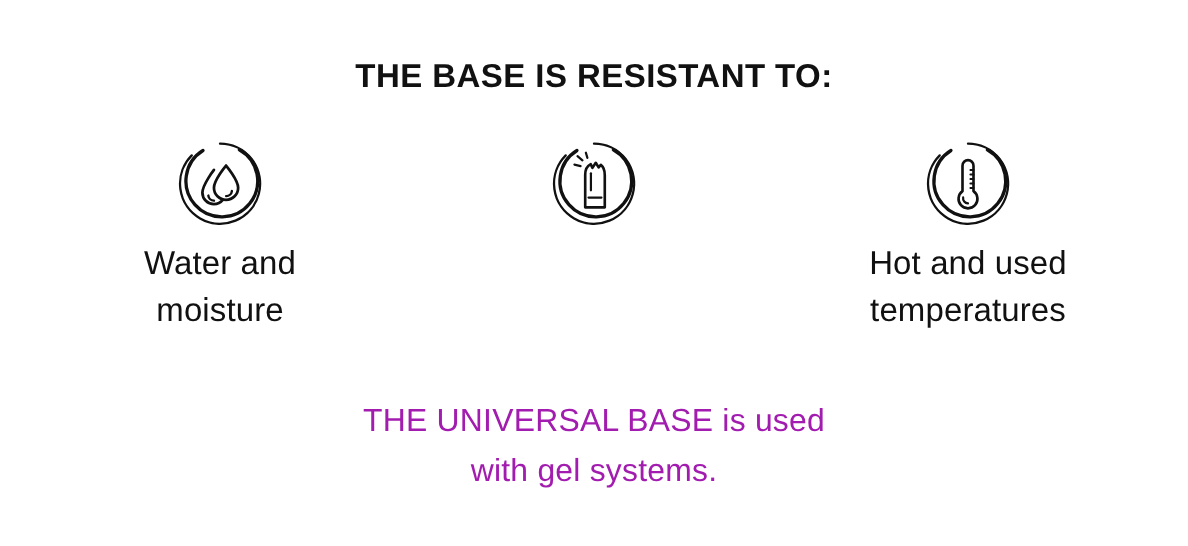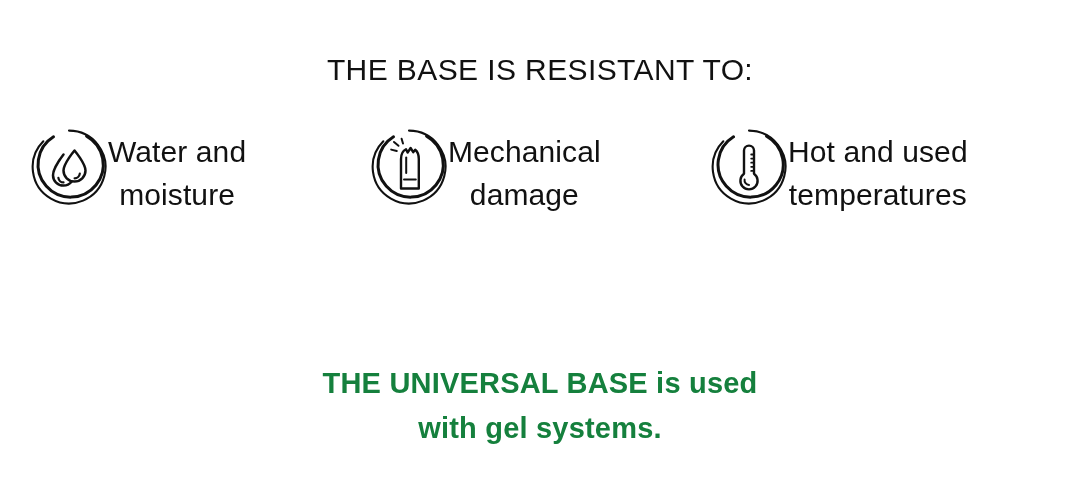--- a/index.html
+++ b/index.html
@@ -24,21 +24,21 @@
   }
 
   
   .heading {
     position: absolute;
     top: 50px;
     left: 0;
     width: 1080px;
     text-align: center;
     font-size: 30px;
-    font-weight: 400;
+    font-weight: 700;
     letter-spacing: 0.4px;
     line-height: 40px;
     color: #111111;
     white-space: pre;
   }
 
   
   .features {
     position: absolute;
     top: 128px;
@@ -48,21 +48,21 @@
     flex-direction: row;
     align-items: flex-start;
     justify-content: space-between;
     padding: 0 30px;
     box-sizing: border-box;
   }
 
   .feature {
     flex: 0 0 340px;
     display: flex;
-    flex-direction: row;
+    flex-direction: column;
     align-items: center;
   }
 
   .feature-icon {
     width: 78px;
     height: 78px;
     display: block;
     margin-bottom: 12px;
   }
 
@@ -78,24 +78,24 @@
   }
 
   
   .footer-statement {
     position: absolute;
     top: 361px;
     left: 0;
     width: 1080px;
     text-align: center;
     font-size: 29px;
-    font-weight: 700;
+    font-weight: 400;
     line-height: 45px;
     letter-spacing: 0.2px;
-    color: #15803d;
+    color: #a21caf;
     white-space: pre-line;
   }
 </style>
 </head>
 <body>
 
 <div class="page">
 
   <div class="heading">THE BASE IS RESISTANT TO:</div>
 
@@ -149,22 +149,20 @@
                  L48.8 60.5 Z" fill="none" stroke="#111111" stroke-width="2.4" stroke-linejoin="round"></path>
 
         <path d="M36.2 29.5 L36.2 45.0" fill="none" stroke="#111111" stroke-width="2.0" stroke-linecap="round"></path>
 
         <path d="M34.0 51.6 L45.8 51.6" fill="none" stroke="#111111" stroke-width="2.0" stroke-linecap="round"></path>
 
         <path d="M28.5 17.8 L24.0 14.0" fill="none" stroke="#111111" stroke-width="2.0" stroke-linecap="round"></path>
         <path d="M26.8 23.0 L21.2 21.6" fill="none" stroke="#111111" stroke-width="2.0" stroke-linecap="round"></path>
         <path d="M33.0 15.5 L31.6 10.8" fill="none" stroke="#111111" stroke-width="2.0" stroke-linecap="round"></path>
       </svg>
-      <div class="feature-label">Mechanical
-damage</div>
     </div>
 
     <div class="feature">
       <svg class="feature-icon" viewBox="0 0 78 78">
 
         <path d="M39 2.6
                  A36.4 36.4 0 1 1 13.3 13.3" fill="none" stroke="#111111" stroke-width="2.1" stroke-linecap="round"></path>
 
         <path d="M56.6 8.1
                  A32.6 32.6 0 1 1 23.5 8.8" fill="none" stroke="#111111" stroke-width="3.0" stroke-linecap="round"></path>

